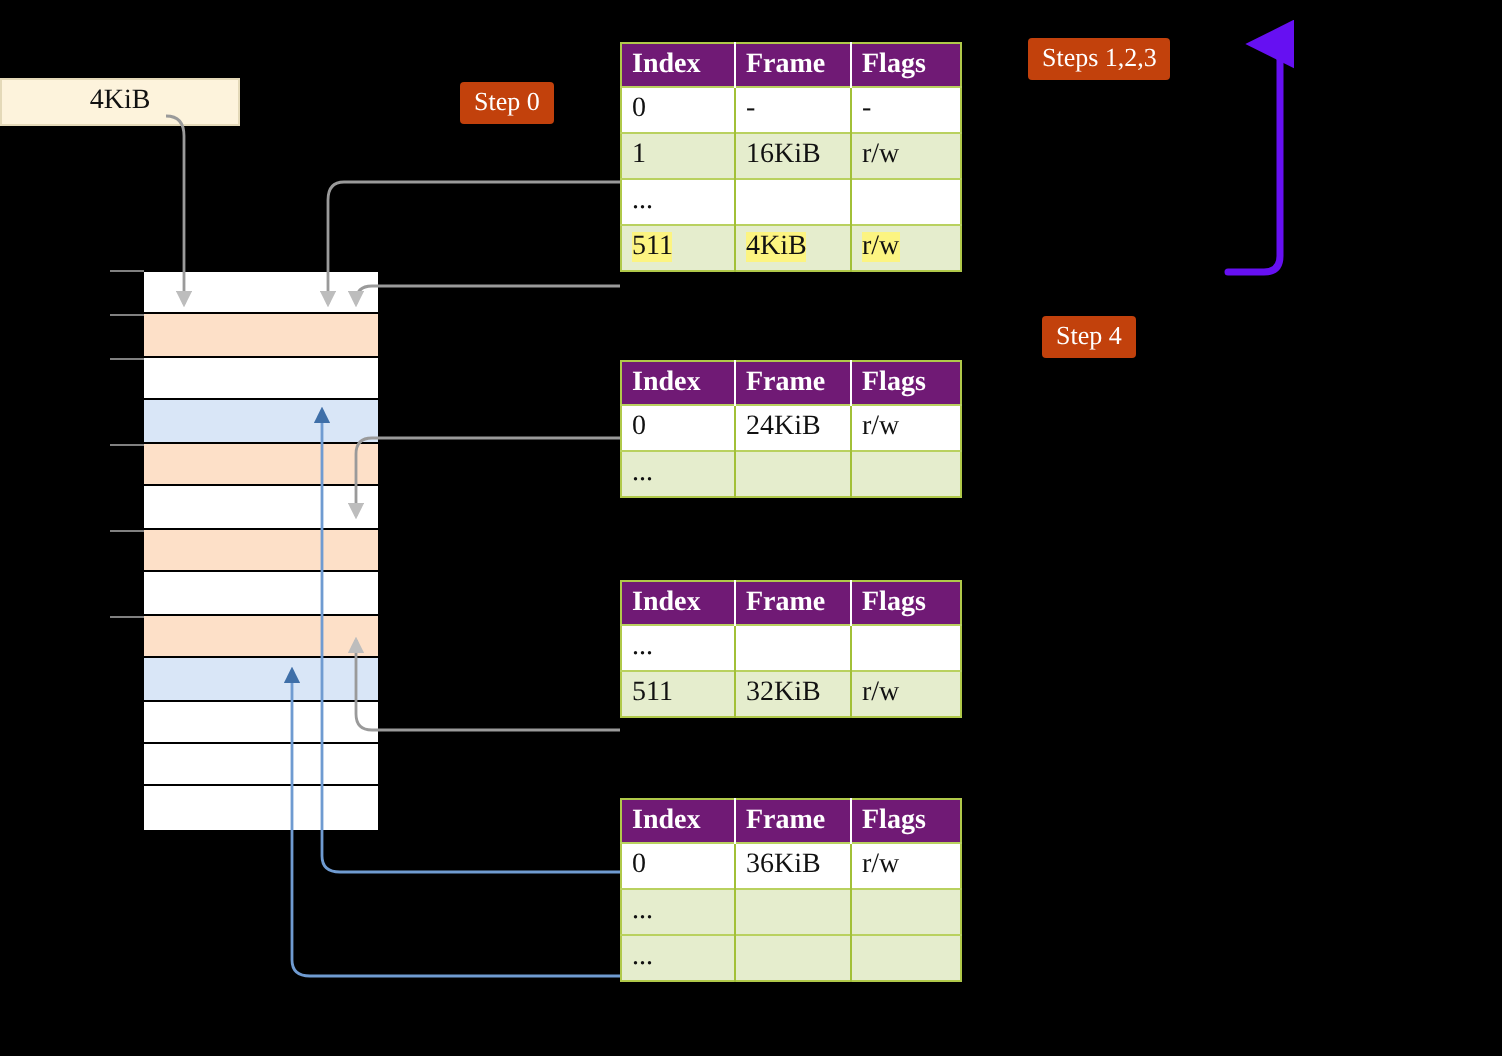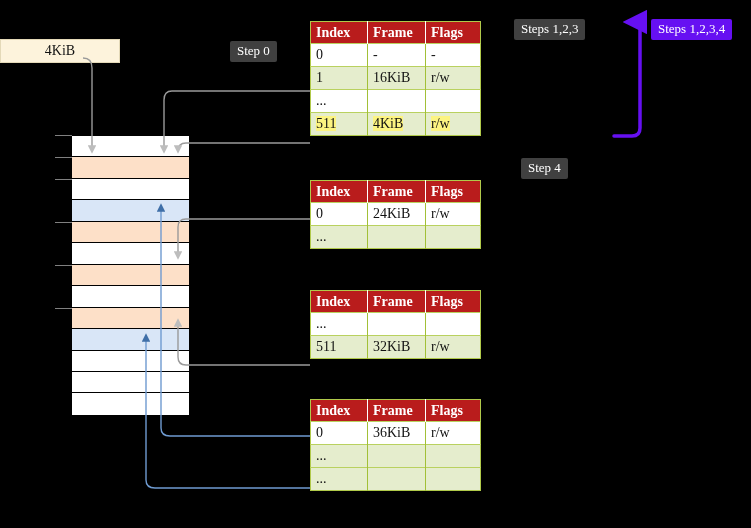--- a/index.html
+++ b/index.html
@@ -20,21 +20,21 @@
   .badge {
     position: absolute;
     color: #fff;
     font-family: "Liberation Serif", serif;
     font-size: 13px;
     line-height: 18px;
     padding: 1px 7px 2px 7px;
     white-space: nowrap;
     border-radius: 2px;
   }
-  .badge.crimson { background: #404040; }
+  .badge.crimson { background: #c2410c; }
   .badge.violet  { background: #6610f2; }
 
   
   .memlabel {
     position: absolute;
     background: #fdf3dc;
     border: 1px solid #e4d9b8;
     color: #111;
     font-family: "Liberation Serif", serif;
     font-size: 14px;
@@ -68,21 +68,21 @@
   .ptable {
     position: absolute;
     border-collapse: collapse;
     border: 1px solid #b0c94a;
     font-family: "Liberation Serif", serif;
     font-size: 14px;
     table-layout: fixed;
     background: #fff;
   }
   .ptable th {
-    background: #b91c1c;
+    background: #701a75;
     color: #fff;
     font-weight: bold;
     text-align: left;
     padding: 2px 5px;
     border-right: 1px solid #fff;
     height: 22px;
     font-size: 14px;
   }
   .ptable th:last-child { border-right: none; }
   .ptable td {
@@ -108,21 +108,20 @@
 </style>
 </head>
 <body>
 
 <div id="stage">
 
   <div class="memlabel" id="memlabel" style="left:0px; top:39px; width:120px;">4KiB</div>
 
   <div class="badge crimson" style="left:189px; top:41px;margin-left:41px;">Step 0</div>
   <div class="badge crimson" style="left:514px; top:19px;">Steps 1,2,3</div>
-  <div class="badge violet" style="left:651px; top:19px;">Steps 1,2,3,4</div>
   <div class="badge crimson" style="left:521px; top:158px;">Step 4</div>
 
   <div id="memcol" style="left:71px; top:135px; width:119px; height:281px;">
       <div class="memrow" style="height: 21.4615px;"></div>
       <div class="memrow peach" style="height: 21.4615px;"></div>
       <div class="memrow" style="height: 21.4615px;"></div>
       <div class="memrow blue" style="height: 21.4615px;"></div>
       <div class="memrow peach" style="height: 21.4615px;"></div>
       <div class="memrow" style="height: 21.4615px;"></div>
       <div class="memrow peach" style="height: 21.4615px;"></div>

